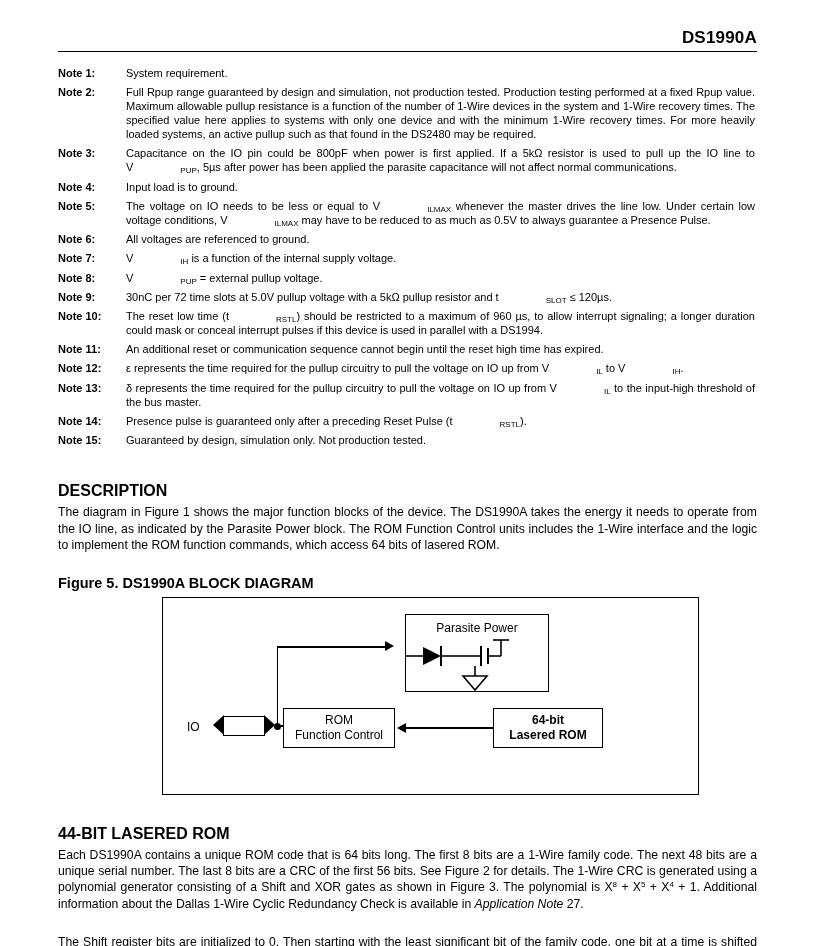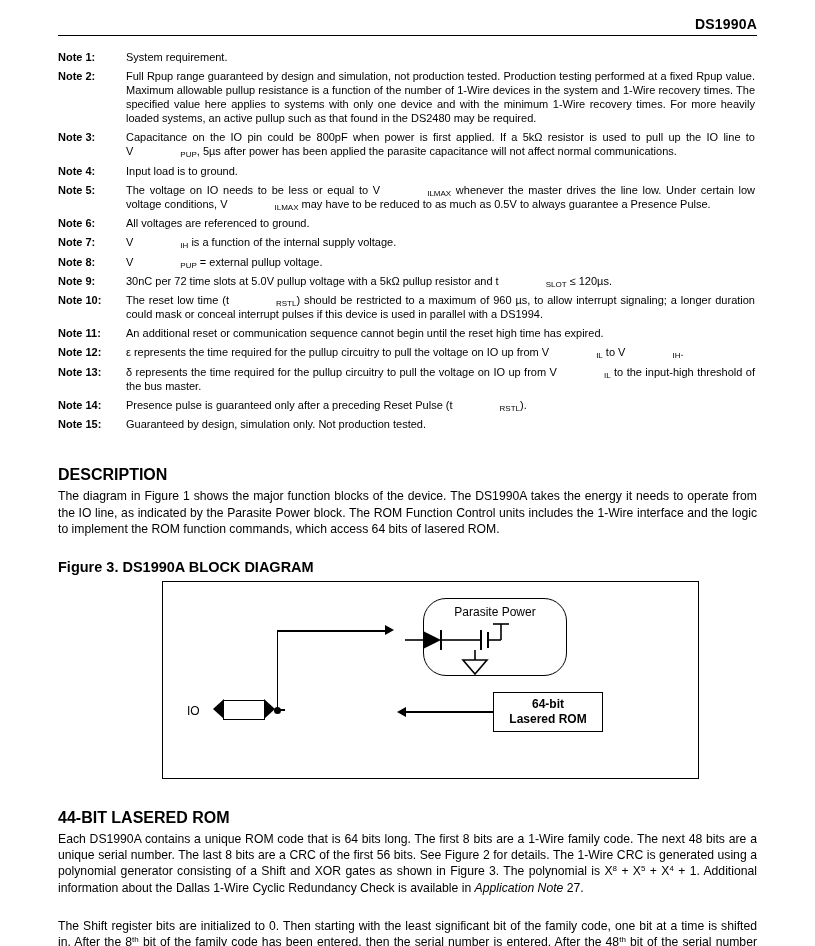--- a/index.html
+++ b/index.html
@@ -17,24 +17,24 @@
   }
   .page {
     position: relative;
     width: 815px;
     height: 946px;
     box-sizing: border-box;
     padding: 0 58px;
   }
   .header {
     position: relative;
-    padding-top: 16px;
+    padding-top: 28px;
     text-align: right;
     font-family: "Liberation Sans", sans-serif;
-    font-size: 14px;
+    font-size: 17px;
     font-weight: bold;
     letter-spacing: 0.2px;
   }
   .header-rule {
     border-bottom: 1.2px solid #000;
     margin-top: 3px;
     margin-bottom: 14px;
   }
   
   .notes {
@@ -98,21 +98,21 @@
     font-family: "Liberation Sans", sans-serif;
     font-size: 12px;
     text-align: center;
     display: flex;
     flex-direction: column;
     justify-content: center;
     align-items: center;
     line-height: 1.25;
     box-sizing: border-box;
   }
-  #box-parasite { left: 260px; top: 16px; width: 144px; height: 78px; justify-content: flex-start; padding-top: 6px; border-radius: 23px; }
+  #box-parasite { left: 242px; top: 16px; width: 144px; height: 78px; justify-content: flex-start; padding-top: 6px; }
   #box-rom      { left: 120px; top: 110px; width: 112px; height: 40px; }
   #box-lasered  { left: 330px; top: 110px; width: 110px; height: 40px; font-weight: bold; }
 
   .io-label {
     position: absolute;
     left: 24px; top: 122px;
     font-family: "Liberation Sans", sans-serif;
     font-size: 12px;
   }
   .wire { position: absolute; background: #000; }
@@ -221,21 +221,21 @@
         <tr>
           <td class="label">Note 15:</td>
           <td class="body">Guaranteed by design, simulation only.  Not production tested.</td>
         </tr>
       </tbody>
   </table>
 
   <h2 class="section">DESCRIPTION</h2>
   <p class="body">The diagram in Figure 1 shows the major function blocks of the device. The DS1990A takes the energy it needs to operate from the IO line, as indicated by the Parasite Power block. The ROM Function Control units includes the 1-Wire interface and the logic to implement the ROM function commands, which access 64 bits of lasered ROM.</p>
 
-  <h3 class="figtitle">Figure 3. DS1990A BLOCK DIAGRAM</h3>
+  <h3 class="figtitle">Figure 5. DS1990A BLOCK DIAGRAM</h3>
 
   <div class="figure">
     <div class="fig-inner">
 
       <div class="io-label">IO</div>
 
       <div class="hex" style="left:60px; top:118px;"></div>
 
       <div class="dot" style="left:111px; top:125px;"></div>
 
@@ -263,20 +263,24 @@
         <line x1="83" y1="14" x2="83" y2="30" stroke="#000" stroke-width="2"></line>
 
         <line x1="83" y1="22" x2="96" y2="22" stroke="#000" stroke-width="1.6"></line>
         <line x1="96" y1="6" x2="96" y2="22" stroke="#000" stroke-width="1.6"></line>
         <line x1="88" y1="6" x2="104" y2="6" stroke="#000" stroke-width="1.6"></line>
 
         <line x1="70" y1="32" x2="70" y2="42" stroke="#000" stroke-width="1.6"></line>
         <polygon points="58,42 82,42 70,56" fill="none" stroke="#000" stroke-width="1.6"></polygon>
       </svg>
 
+      <div class="box" id="box-rom">
+        <span>ROM</span>
+        <span>Function Control</span>
+      </div>
 
       <div class="box" id="box-lasered">
         <span>64-bit</span>
         <span>Lasered ROM</span>
       </div>
 
       <div class="wire hline" style="left:243px; top:129.5px; width:87px;"></div>
       <div class="arrow-l" style="left:234px; top:125px;"></div>
 
     </div>

